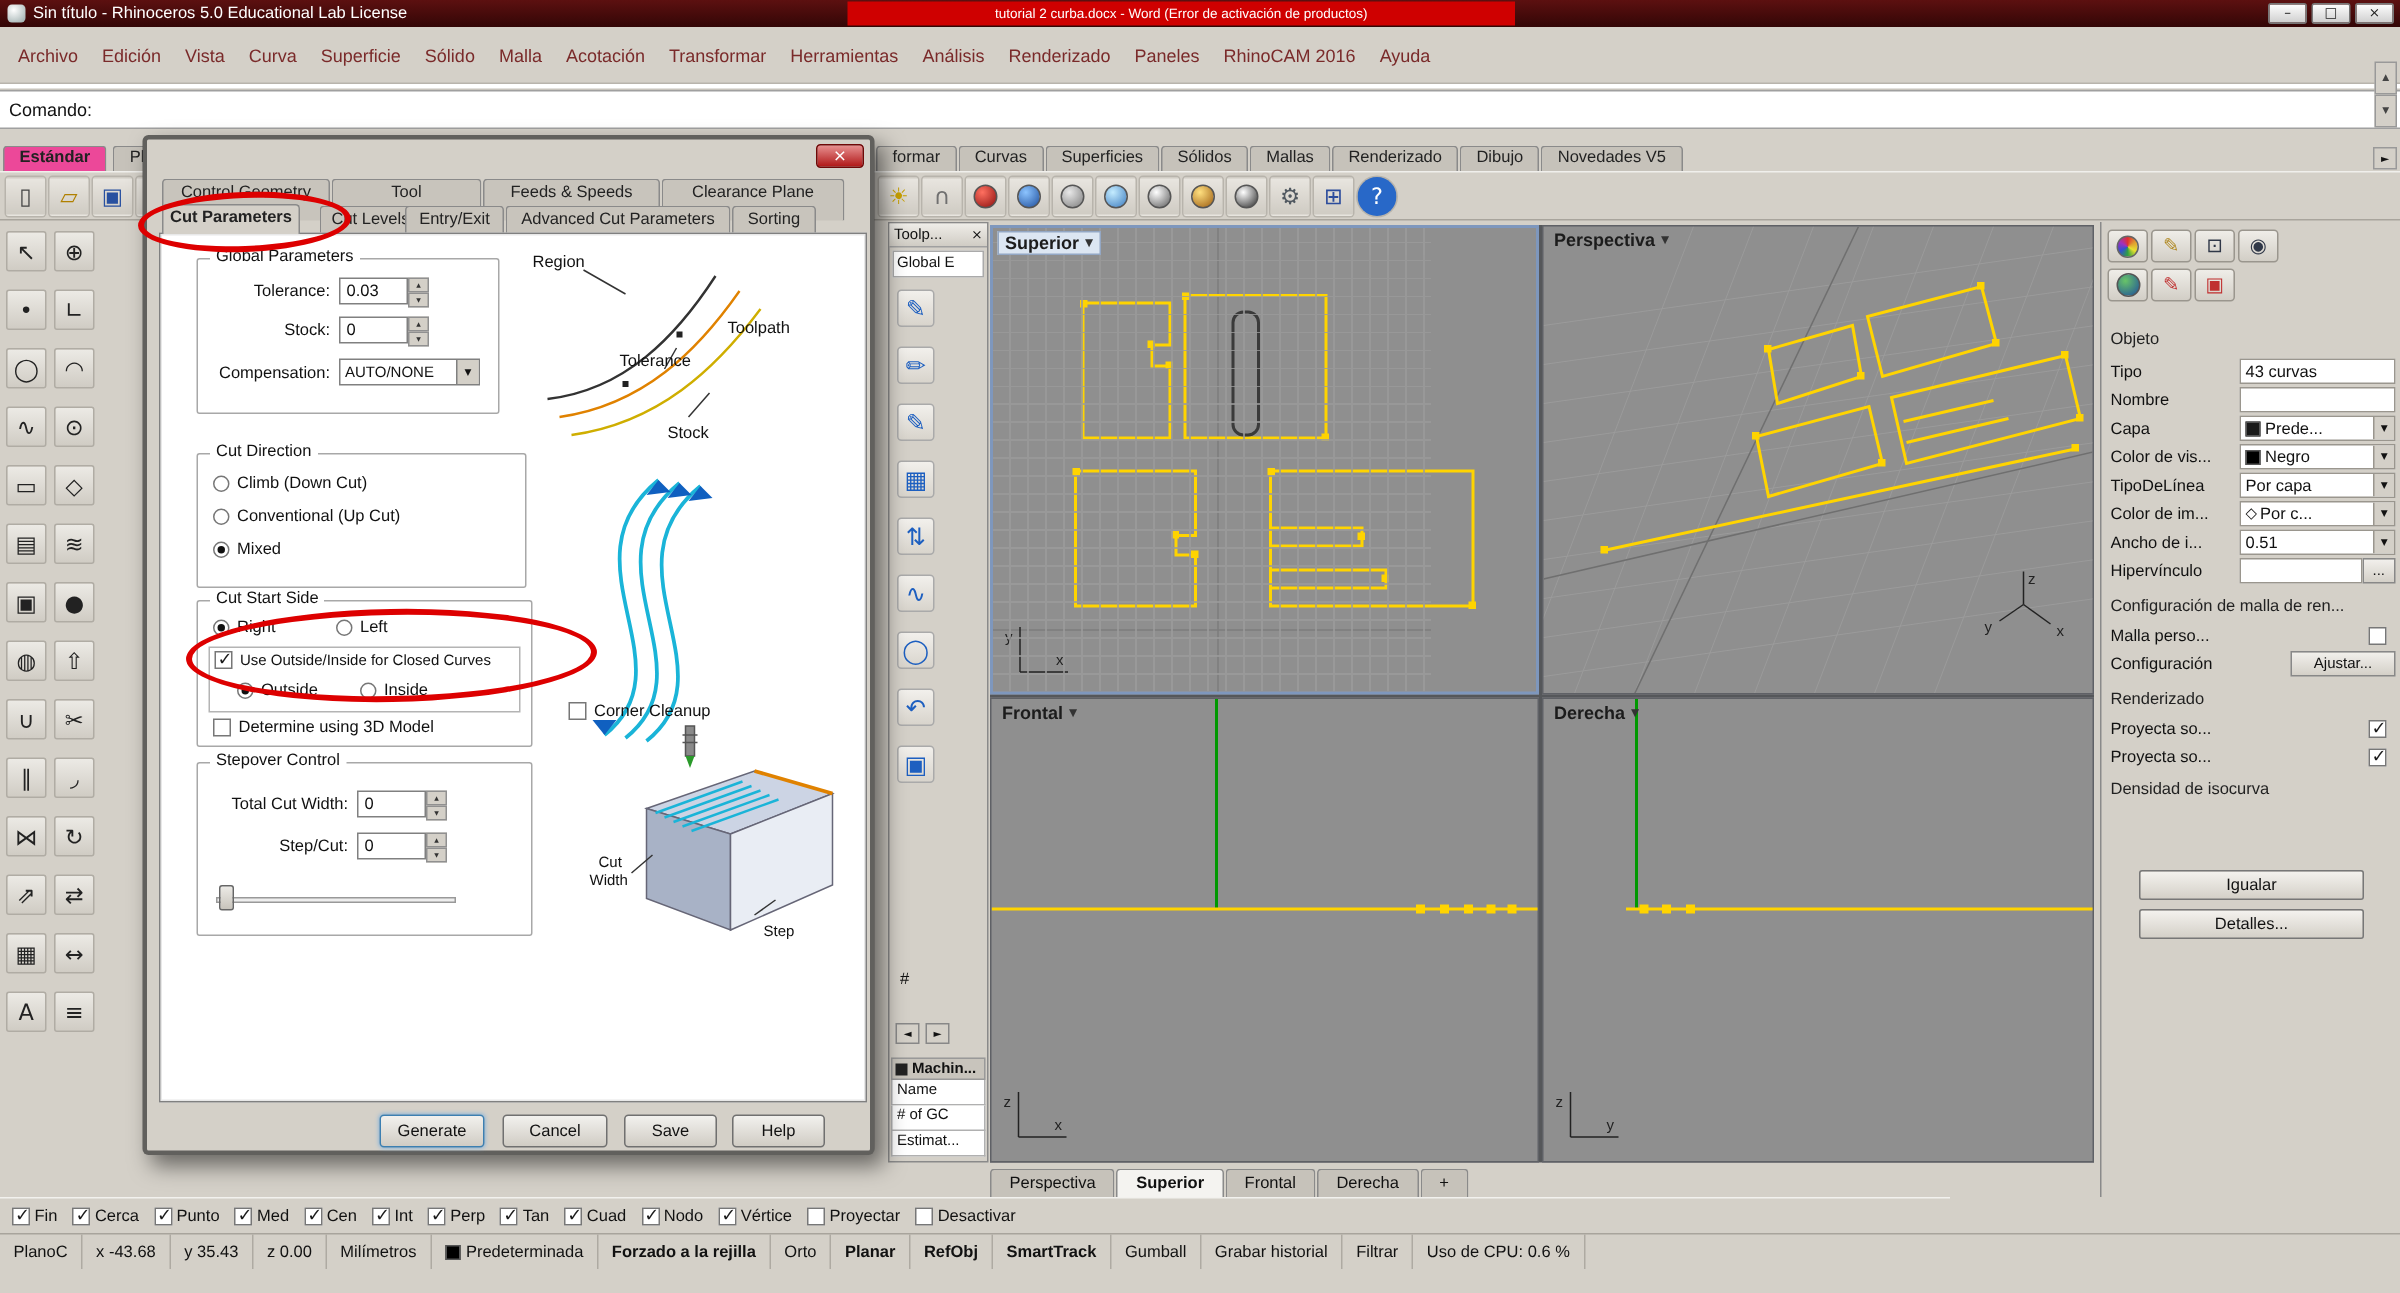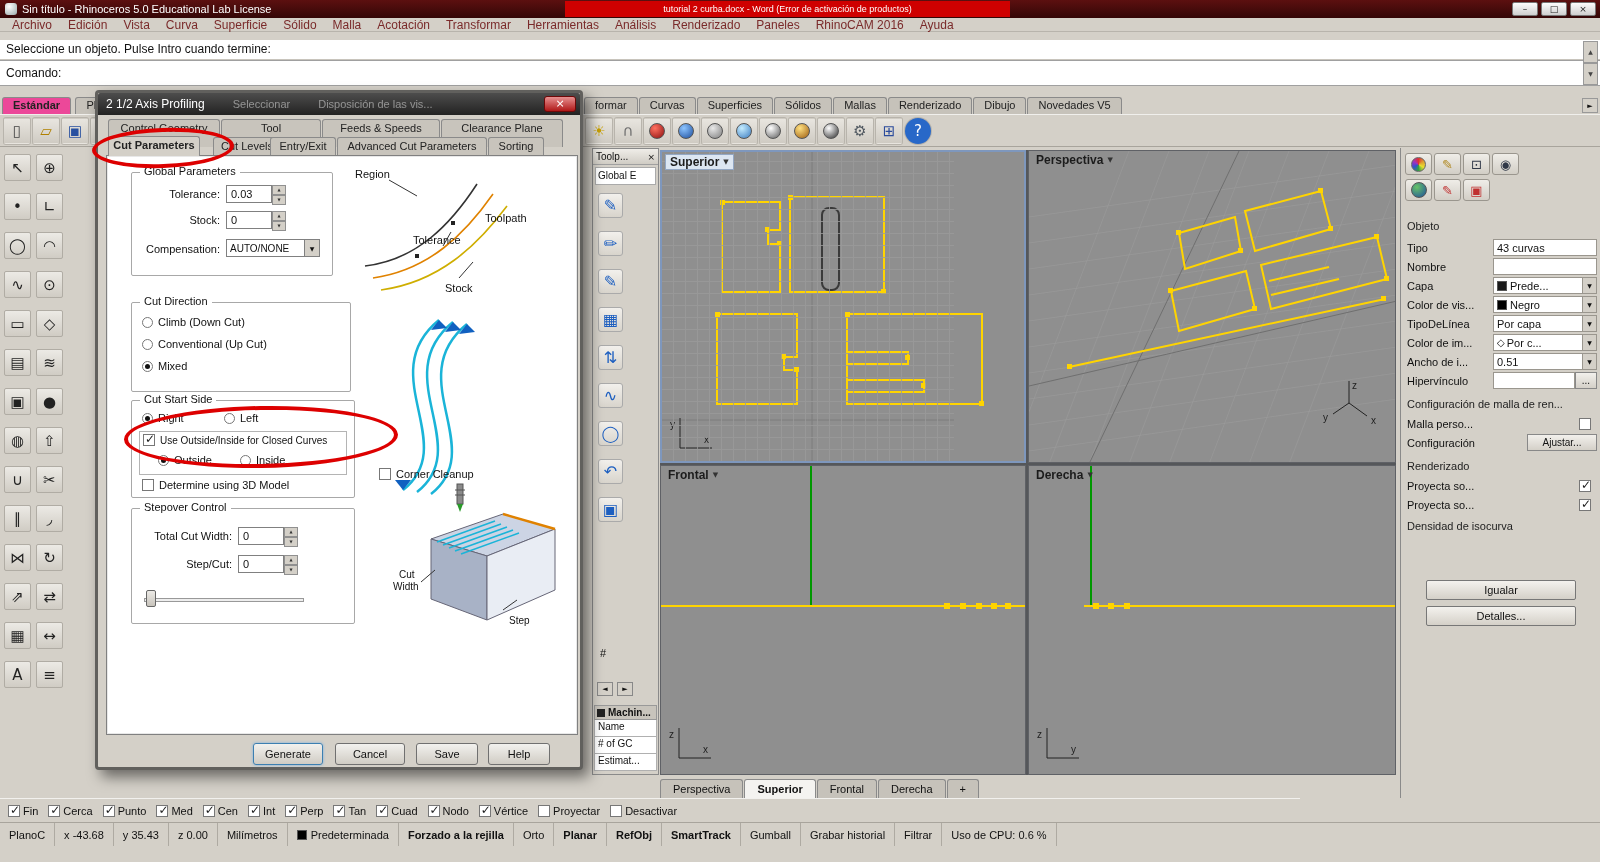--- a/index.html
+++ b/index.html
@@ -7,21 +7,21 @@
 body{font-family:"Liberation Sans",sans-serif;font-size:12px;background:#d4d0c8;position:relative;color:#111;}
 .abs{position:absolute;}
 .glyph{font-family:"DejaVu Sans",sans-serif;}
 
 #titlebar{position:absolute;left:0;top:0;width:1600px;height:18px;background:linear-gradient(#5c1010,#330606);color:#fff;display:flex;align-items:center;padding:0 5px;font-size:11px;z-index:6;}
 #app-icon{width:12px;height:12px;background:radial-gradient(circle at 35% 30%,#fff,#9aa);border-radius:3px;margin-right:5px;flex:none;}
 #title-highlight{position:absolute;left:565px;top:1px;width:445px;height:16px;background:#cf0000;color:#fff;font-size:9px;display:flex;align-items:center;justify-content:center;overflow:hidden;white-space:nowrap;}
 .winbtn{width:26px;height:14px;background:linear-gradient(#fdfdfd,#cfcfcf);border:1px solid #777;border-radius:2px;color:#222;font-size:9px;line-height:12px;text-align:center;margin-left:3px;}
 #win-buttons{position:absolute;right:4px;top:2px;display:flex;}
 
-#menubar{position:absolute;left:0;top:18px;width:1600px;height:14px;background:#d4d0c8;border-bottom:1px solid #b8b4ac;display:flex;align-items:center;padding-left:4px;z-index:5;}
+#menubar{position:absolute;left:0;top:18px;width:1600px;height:38px;background:#d4d0c8;border-bottom:1px solid #b8b4ac;display:flex;align-items:center;padding-left:4px;z-index:5;}
 #menubar .mi{padding:2px 8px;color:#7a2a2a;font-size:12px;}
 
 #cmd-history{position:absolute;left:0;top:40px;width:1600px;height:20px;background:#fff;border-bottom:1px solid #c8c4bc;padding:2px 6px;font-size:12px;}
 #cmd-line{position:absolute;left:0;top:60px;width:1600px;height:26px;background:#fff;border:1px solid #a0a0a0;border-left:none;border-right:none;padding:5px 6px;font-size:12px;}
 #cmd-scroll{position:absolute;right:2px;top:41px;width:15px;height:44px;display:flex;flex-direction:column;z-index:7;}
 #cmd-scroll span{flex:1;background:#d4d0c8;border:1px solid #999;font-size:6px;text-align:center;line-height:20px;color:#444;}
 
 #tabrow{position:absolute;left:0;top:97px;width:1600px;height:17px;z-index:4;}
 .ttab{display:inline-block;height:17px;padding:1px 10px;font-size:11px;background:#c6c2ba;border:1px solid #8a8a8a;border-bottom:none;border-radius:3px 3px 0 0;margin-right:1px;color:#222;}
 .ttab.active{background:#ec4899;font-weight:bold;}
@@ -650,25 +650,20 @@
         <span class="plabel">Proyecta so...</span>
         <span class="cb on" style="margin-left: auto; margin-right: 6px;"></span>
       </div>
     </div>
   <div class="psec" style="top:372px;">Densidad de isocurva</div>
   <div class="bigbtn" style="top:432px;">Igualar</div>
   <div class="bigbtn" style="top:458px;">Detalles...</div>
 </div>
 
 <div id="dialog">
-  <div id="dlg-title">
-    <span>2 1/2 Axis Profiling</span>
-    <span class="ghost">Seleccionar</span>
-    <span class="ghost">Disposición de las vis...</span>
-  </div>
   <div id="dlg-x" class="glyph">×</div>
 
   <div class="dtab" style="left:10px;top:26px;width:112px;">Control Geometry</div>
   <div class="dtab" style="left:123px;top:26px;width:100px;">Tool</div>
   <div class="dtab" style="left:224px;top:26px;width:118px;">Feeds &amp; Speeds</div>
   <div class="dtab" style="left:343px;top:26px;width:122px;">Clearance Plane</div>
 
   <div class="dtab sel" style="left:10px;top:43px;width:92px;">Cut Parameters</div>
   <div class="dtab" style="left:103px;top:44px;width:68px;margin-left:12px;">Cut Levels</div>
   <div class="dtab" style="left:172px;top:44px;width:66px;">Entry/Exit</div>

